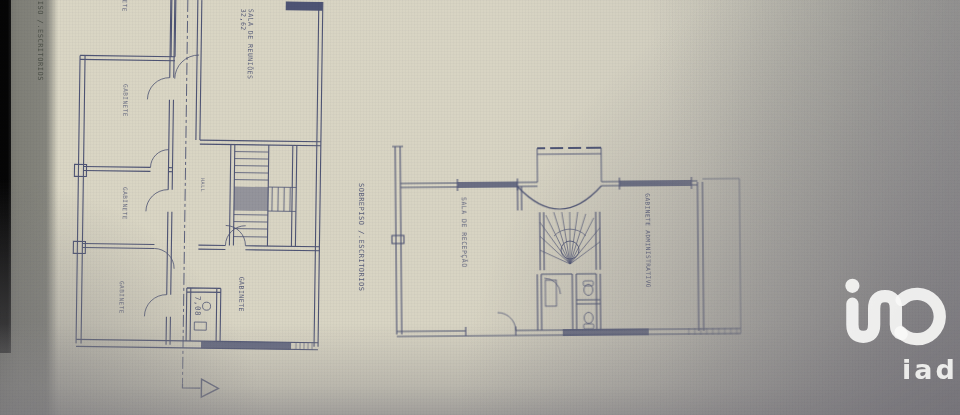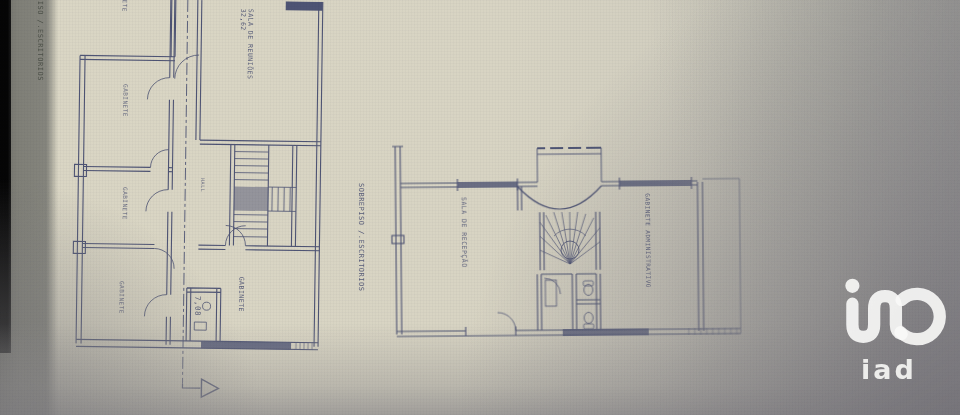--- a/index.html
+++ b/index.html
@@ -26,21 +26,21 @@
   .plan-right{left:388px;top:138px;width:365px;height:215px;transform:rotate(-.5deg);}
   .vig{position:absolute;inset:0;pointer-events:none;}
   .vig-right{background:linear-gradient(to right,rgba(140,140,136,0) 68%,rgba(152,152,148,.4) 86%,rgba(140,139,141,.75) 100%);}
   .vig-bottom{background:linear-gradient(to bottom,rgba(150,148,146,0) 78%,rgba(150,148,146,.45) 93%,rgba(136,134,136,.7) 100%);}
   .vig-br{background:radial-gradient(circle at 101% 106%,rgba(116,114,120,.95) 0%,rgba(118,116,122,.5) 20%,rgba(118,116,122,0) 48%);}
   .vig-bl{background:radial-gradient(circle at -1% 110%,rgba(124,123,125,.8) 0%,rgba(124,123,125,0) 26%);}
   .vig-tr{background:radial-gradient(circle at 103% -5%,rgba(148,148,142,.35) 0%,rgba(148,148,142,0) 32%);}
   .logo{position:absolute;left:838px;top:274px;width:118px;height:132px;z-index:5;}
   .logo-glyph{display:block;margin-left:4px;}
   .logo-text{font-family:"DejaVu Sans",sans-serif;font-weight:bold;font-size:27px;
-    color:rgba(248,248,246,.9);letter-spacing:3px;margin:-6px 0 0 23px;}
+    color:rgba(248,248,246,.9);letter-spacing:3px;margin:-6px 0 0 64px;}
 </style>
 </head>
 <body>
 
 <div class="photo">
 
   <div class="margin-strip"></div>
   <div class="black-edge"></div>
   <div class="lbl margin-lbl" style="left:36px;top:-4px;font-size:7px;">PISO /.ESCRITORIOS</div>
 

